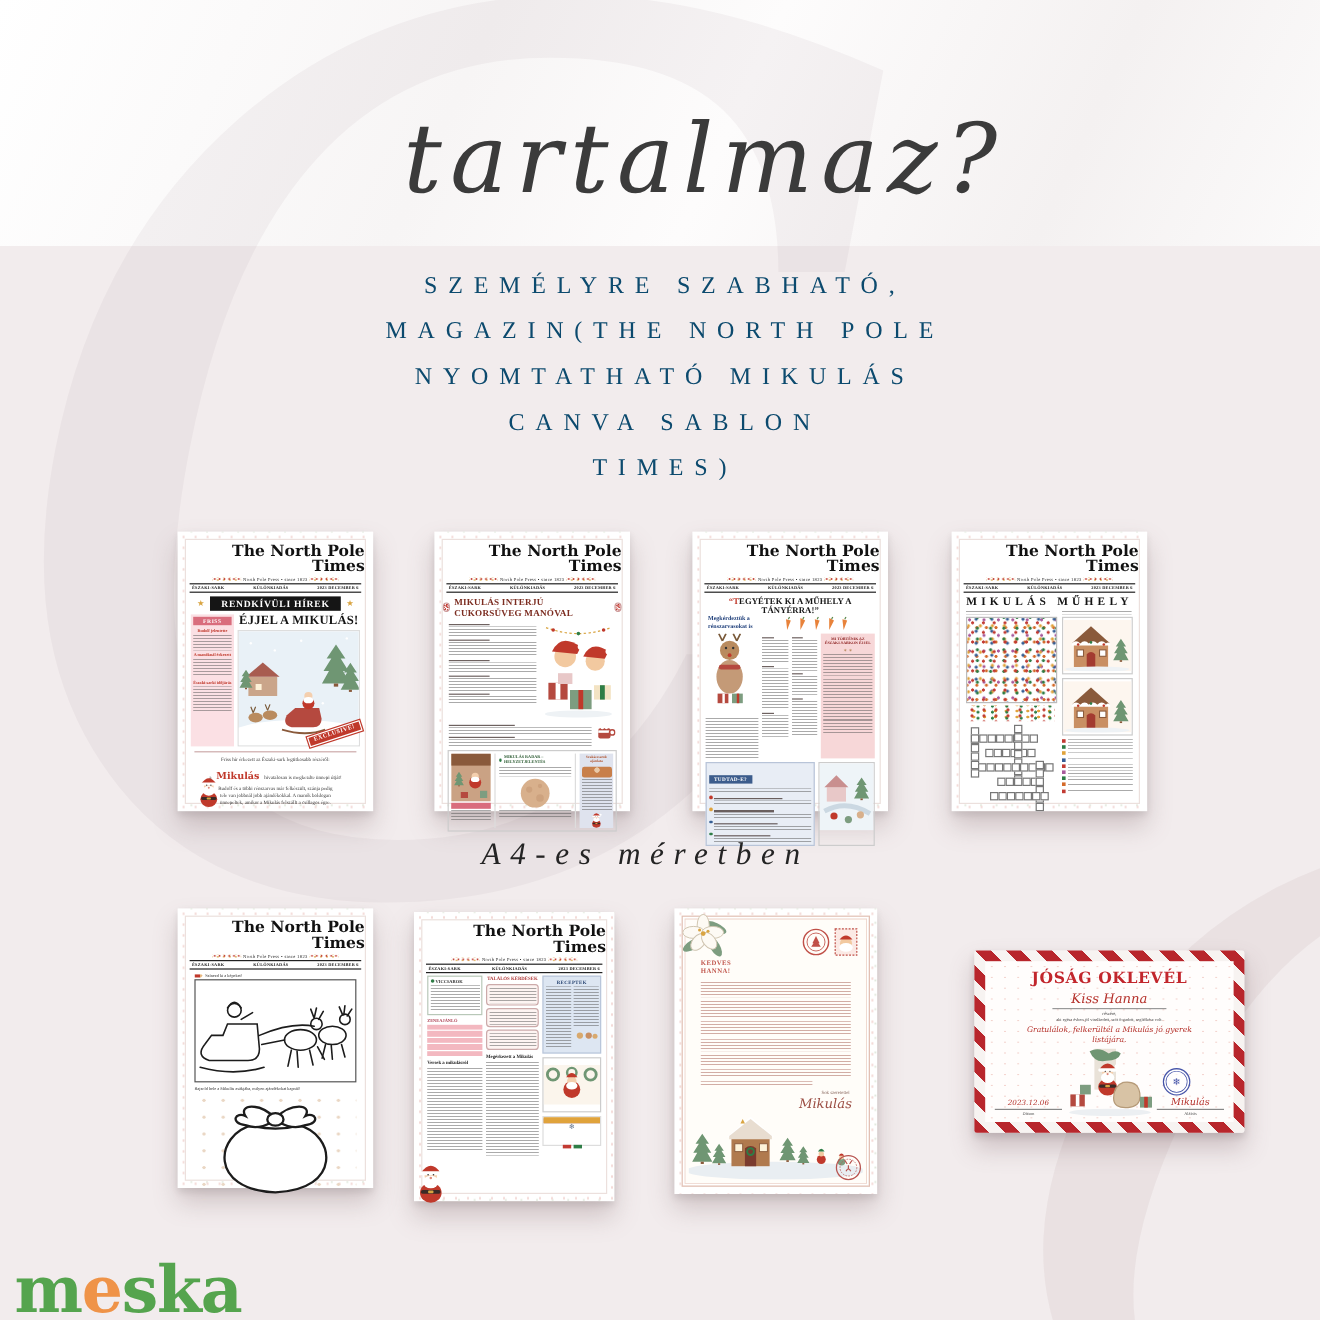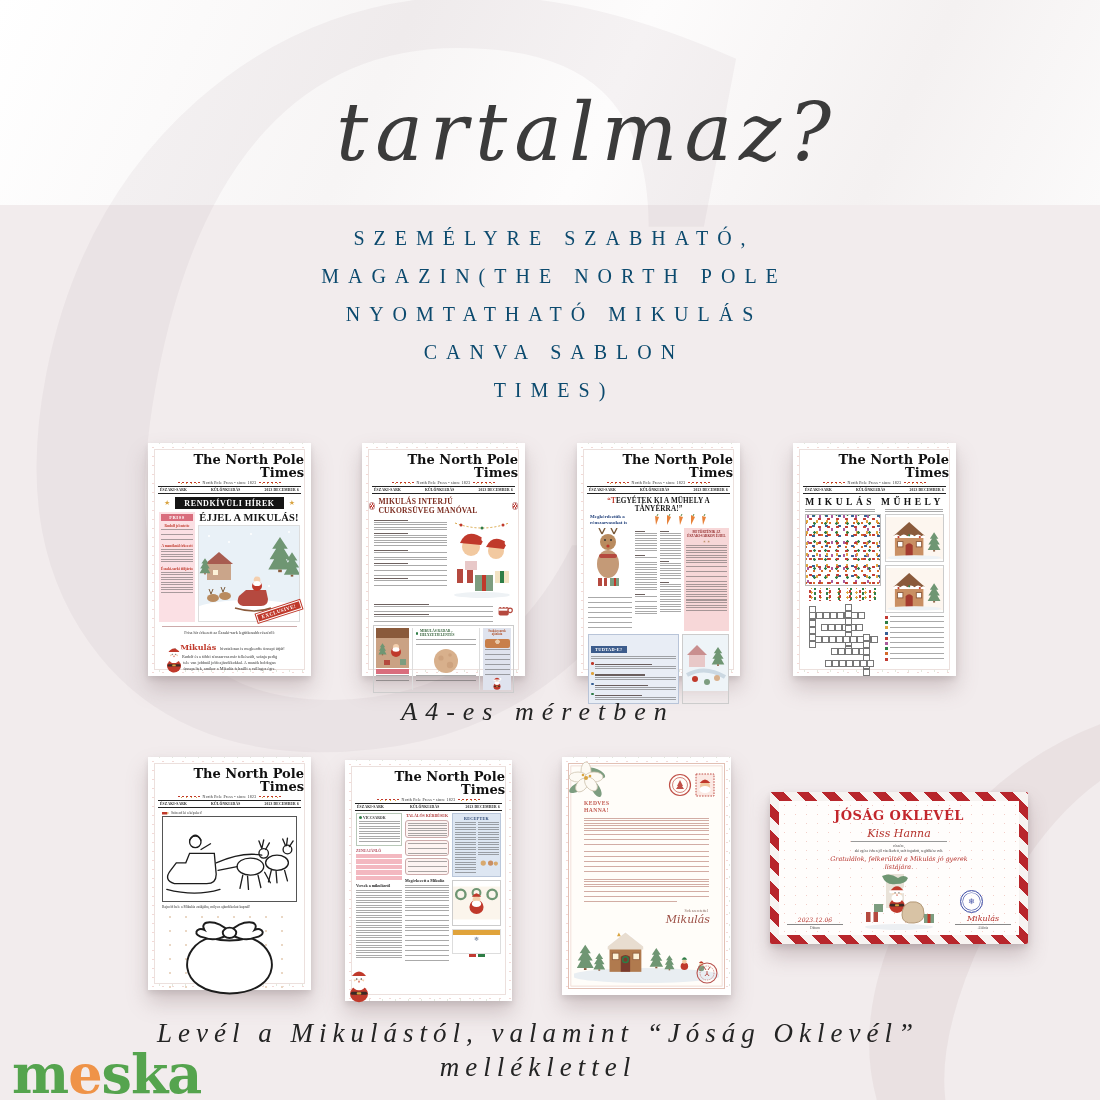--- a/index.html
+++ b/index.html
@@ -152,21 +152,21 @@
   .letter{background:#fffdf9;border:1px solid #e2c0b4;box-shadow:inset 0 0 0 1.5px #fff,inset 0 0 0 2.2px #ecd2c8;}
   .p7-greet{margin:36px 0 4px 15px;color:#c25a50;font-size:5.6px;font-weight:bold;letter-spacing:.4px;line-height:1.25;width:40px;}
   .p7-par{margin:0 15px 3px;}
   .p7-close{text-align:right;margin:2px 16px 0;font-size:4px;color:#8a6a60;}
   .p7-sig{font-family:"DejaVu Serif",serif;font-style:italic;color:#9c4f45;font-size:11px;text-align:right;margin:0 14px;}
   .p7-stamps{position:absolute;top:9px;right:9px;display:flex;gap:3px;align-items:flex-start;}
   .p7-flower{position:absolute;top:-3px;left:-3px;}
   .p7-art{position:absolute;left:5px;right:5px;bottom:5px;height:56px;}
   .p7-seal{position:absolute;right:6px;bottom:4px;}
   
-  .cert{position:absolute;left:770px;top:792px;width:258px;height:152px;border-radius:2px;
+  .cert{position:absolute;left:812px;top:792px;width:225px;height:152px;border-radius:2px;
     background:repeating-linear-gradient(45deg,#b8262c 0 9px,#f7f3f1 9px 18px);
     box-shadow:0 12px 20px rgba(120,90,95,.3),0 3px 6px rgba(0,0,0,.12);}
   .cert-inner{position:absolute;inset:9px;background:#fffdfc;text-align:center;padding-top:7px;
     background-image:radial-gradient(#f2cfc9 .6px,transparent 1px);background-size:11px 9px;}
   .cert-title{font-weight:bold;color:#c2262c;font-size:13px;letter-spacing:.5px;font-family:"DejaVu Serif",serif;}
   .cert-name{font-family:"DejaVu Serif",serif;font-style:italic;color:#b5322c;font-size:11px;
     display:inline-block;border-bottom:.6px solid #999;padding:0 16px 1px;margin-top:2px;}
   .cert-sub{font-size:3.8px;color:#444;margin-top:1.5px;}
   .cert-line{font-size:3.6px;color:#444;margin-top:1px;}
   .cert-congrats{font-family:"DejaVu Serif",serif;font-style:italic;color:#b5322c;font-size:6.4px;margin-top:2.5px;line-height:1.3;}
@@ -955,19 +955,15 @@
         </svg>
         <div class="cert-blk">
           <div class="cert-script cert-sig">Mikulás</div>
           <div class="cert-label">Aláírás</div>
         </div>
       </div>
       <div class="cert-stamp">❄</div>
     </div>
   </div>
 
-  <div class="cap cap-b">
-    <div>Levél a Mikulástól, valamint “Jóság Oklevél”</div>
-    <div>melléklettel</div>
-  </div>
 
   <div class="logo"><span>m</span><span class="e">e</span><span>ska</span></div>
 </div>
 
 </body></html>

